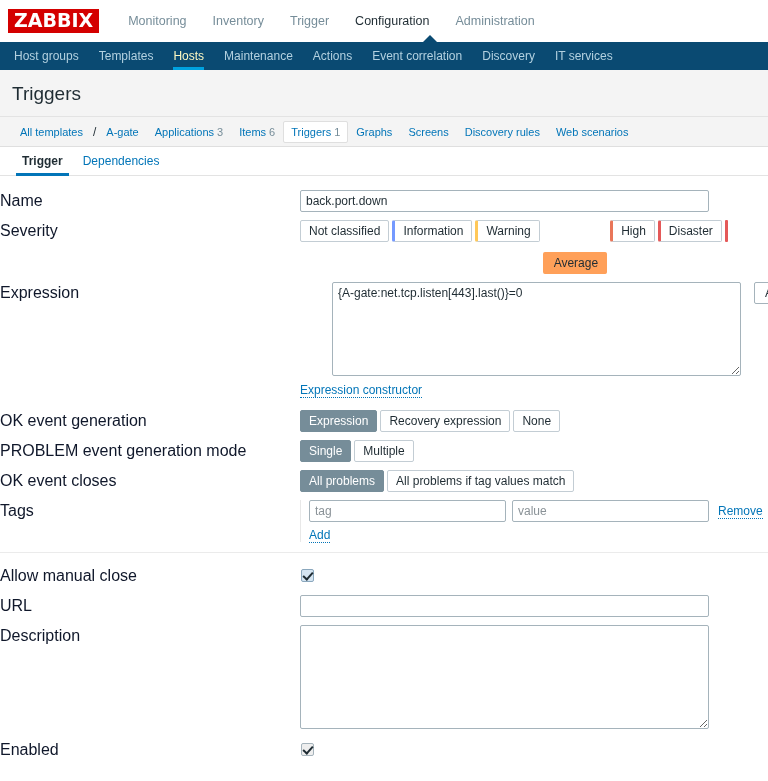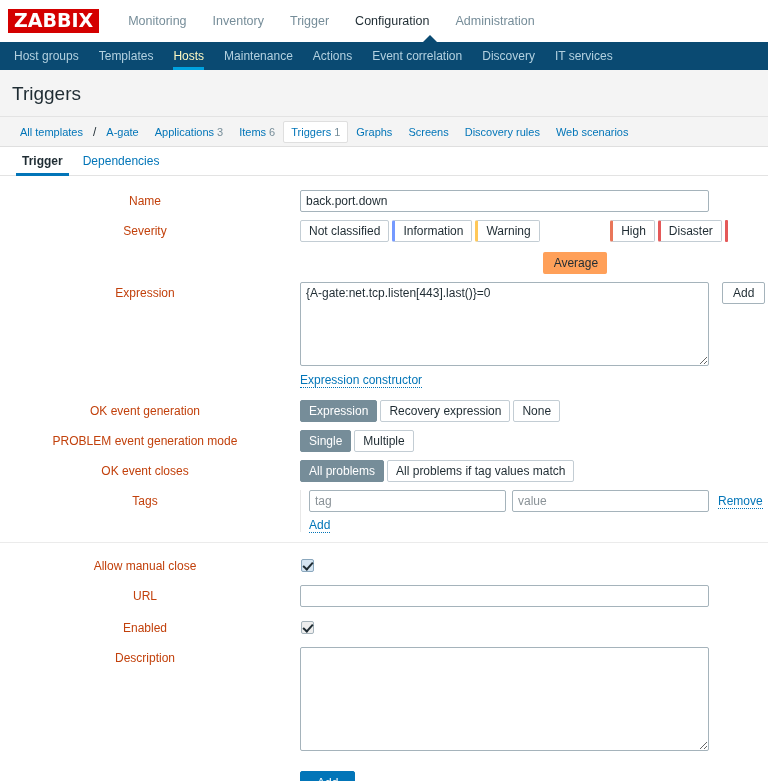--- a/index.html
+++ b/index.html
@@ -150,24 +150,24 @@
 
   
   .form-area { padding-top: 14px; }
   .frow {
     display: flex;
     align-items: flex-start;
     margin-bottom: 8px;
   }
   .flabel {
     width: 300px;
-    text-align: center;
+    text-align: left;
     padding-right: 10px;
-    font-size: 12px;
-    color: #c2410c;
+    font-size: 16px;
+    color: #0f172a;
     line-height: 22px;
     flex: none;
   }
   .fctrl { flex: 1; display: flex; align-items: flex-start; }
 
   input[type="text"] {
     font-family: "Liberation Sans", sans-serif;
     font-size: 12px;
     color: #1f2c33;
     border: 1px solid #a5b3bb;
@@ -375,21 +375,21 @@
         <div class="seg bl-dis">Disaster</div>
         <span class="sev-tail"></span>
       </div>
     </div>
   </div>
 
   <div class="frow">
     <div class="flabel">Expression</div>
     <div class="fctrl" style="flex-direction:column;">
       <div style="display:flex; align-items:flex-start;">
-        <textarea class="w-main" style="height: 84px;" spellcheck="false">{A-gate:net.tcp.listen[443].last()}=0</textarea>
+        <textarea class="w-main" style="height: 94px; margin-left: 32px;" spellcheck="false">{A-gate:net.tcp.listen[443].last()}=0</textarea>
         <button class="btn-small" style="margin-left:13px;">Add</button>
       </div>
       <a class="link" style="margin-top:7px;">Expression constructor</a>
     </div>
   </div>
 
   <div class="frow" style="margin-top:12px;">
     <div class="flabel">OK event generation</div>
     <div class="fctrl">
       <div class="segmented">
@@ -443,31 +443,31 @@
     </div>
   </div>
 
   <div class="frow">
     <div class="flabel">URL</div>
     <div class="fctrl">
       <input type="text" class="w-main" value="" style="">
     </div>
   </div>
 
+  <div class="frow">
+    <div class="flabel">Description</div>
+    <div class="fctrl">
+      <textarea class="w-main" style="height: 104px;" spellcheck="false"></textarea>
+    </div>
+  </div>
+
   <div class="frow" style="margin-top:10px;">
     <div class="flabel">Enabled</div>
     <div class="fctrl">
       <span class="chk plain on"></span>
-    </div>
-  </div>
-
-  <div class="frow">
-    <div class="flabel">Description</div>
-    <div class="fctrl">
-      <textarea class="w-main" style="height: 104px;" spellcheck="false"></textarea>
     </div>
   </div>
 
   <div class="frow" style="margin-top:6px;">
     <div class="flabel"></div>
     <div class="fctrl footer-btns">
       <button class="btn-primary">Add</button>
       <button class="btn-secondary">Cancel</button>
     </div>
   </div>

